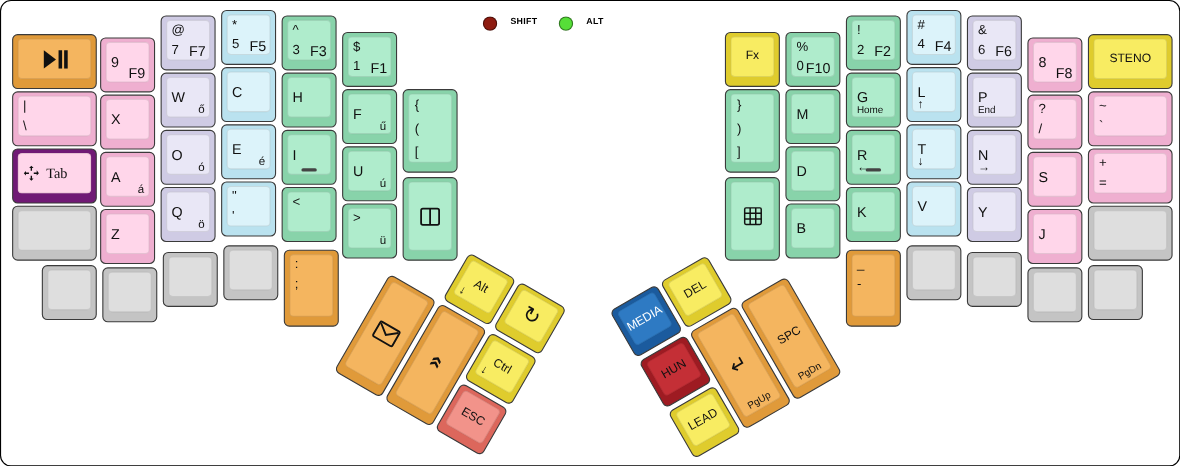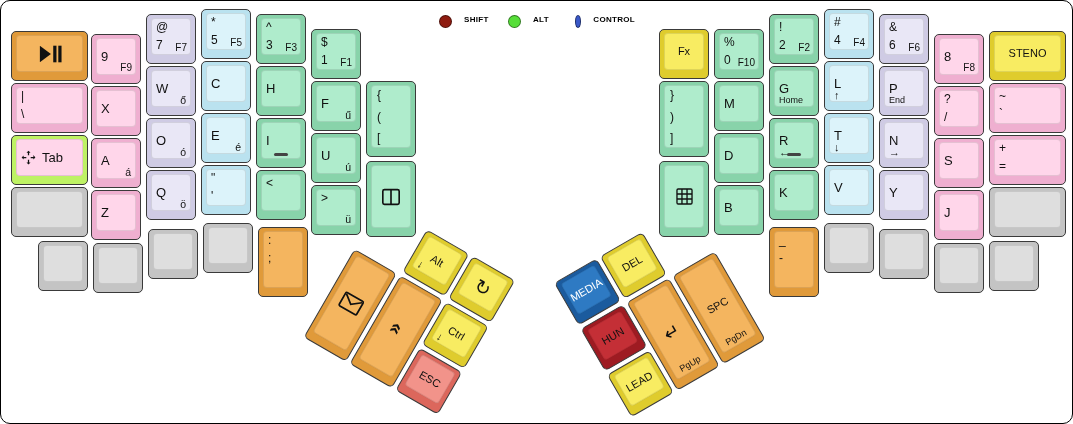--- a/index.html
+++ b/index.html
@@ -8,21 +8,21 @@
   #board{position:relative;width:1073px;height:424px;background:#fff;border:1px solid #000;border-radius:10px;overflow:hidden}
   .key{position:absolute;border:1px solid #3a3a3a;border-radius:5px}
   .cap{position:absolute;left:4px;right:4px;top:3px;bottom:8px;border-radius:4px;border:1px solid rgba(0,0,0,.10)}
   .cap span{position:absolute;color:#111;line-height:1;white-space:nowrap}
   .shift{top:2px;left:4px;font-size:12px}
   .main{top:20px;left:4px;font-size:12px}
   .main-solo{top:11px;left:4px;font-size:13px}
   .main-center{position:absolute;inset:0;display:flex;align-items:center;justify-content:center;font-size:11px}
   .big{font-size:19px}
   .chev{font-size:20px;font-weight:700;transform:rotate(90deg)}
-  .fn{bottom:1px;right:3px;font-size:10px;color:#1543C8}
+  .fn{bottom:1px;right:3px;font-size:13px;color:#1543C8}
   .accent{bottom:1px;right:4px;font-size:10.5px;color:#D0342C}
   .sub{bottom:1px;left:4px;font-size:9px;color:#222}
   .nav{bottom:0;left:4px;font-size:11px}
   .thumb-sub{bottom:2px;left:0;right:0;text-align:center;font-size:9px;color:#223}
   .stk{left:5px;font-size:12px}
   .stk1{top:3px}
   .stk2{top:50%;transform:translateY(-50%)}
   .stk3{bottom:3px}
   .bar{bottom:2px;left:50%;transform:translateX(-50%);width:14px;height:3px;background:#444;border-radius:2px}
   .teal{bottom:0;left:3px;font-size:11px;font-weight:700;color:#10AFB4}
@@ -118,21 +118,21 @@
         <span class="accent">ű</span>
       </div>
     </div>
     <div class="key" style="left: 365px; top: 80px; width: 50px; height: 76px; background: rgb(136, 211, 170);">
       <div class="cap" style="background: rgb(175, 236, 204);">
         <span class="stk stk1">{</span>
         <span class="stk stk2">(</span>
         <span class="stk stk3">[</span>
       </div>
     </div>
-    <div class="key" style="left: 10px; top: 134px; width: 77px; height: 50px; background: #bef264;">
+    <div class="key" style="left: 10px; top: 134px; width: 77px; height: 50px; background: #701a75; font-family: Liberation Serif, serif;">
       <div class="cap" style="background: rgb(255, 214, 234);">
         <div class="tab-row">
           <span>
             <svg width="15" height="15" viewBox="0 0 24 24" fill="#111">
               <path d="M12 1l3.2 3.2h-2.2v4.3h-2V4.2H8.8L12 1zm0 22l-3.2-3.2h2.2v-4.3h2v4.3h2.2L12 23zM1 12l3.2-3.2v2.2h4.3v2H4.2v2.2L1 12zm22 0l-3.2 3.2v-2.2h-4.3v-2h4.3V7.8L23 12z"></path>
             </svg>
           </span>
           <span class="tab-label">Tab</span>
         </div>
       </div>
@@ -482,17 +482,13 @@
       </div>
     </div>
     <div class="led" style="left: 438px;">
       <div class="led-dot" style="background: rgb(142, 27, 16);"></div>
       <div class="led-label">SHIFT</div>
     </div>
     <div class="led" style="left: 507px;">
       <div class="led-dot" style="background: rgb(86, 222, 56);"></div>
       <div class="led-label">ALT</div>
     </div>
-    <div class="led" style="left: 574px;">
-      <div class="led-dot" style="background: rgb(58, 88, 200);"></div>
-      <div class="led-label">CONTROL</div>
-    </div>
   </div>
 
 </body></html>

